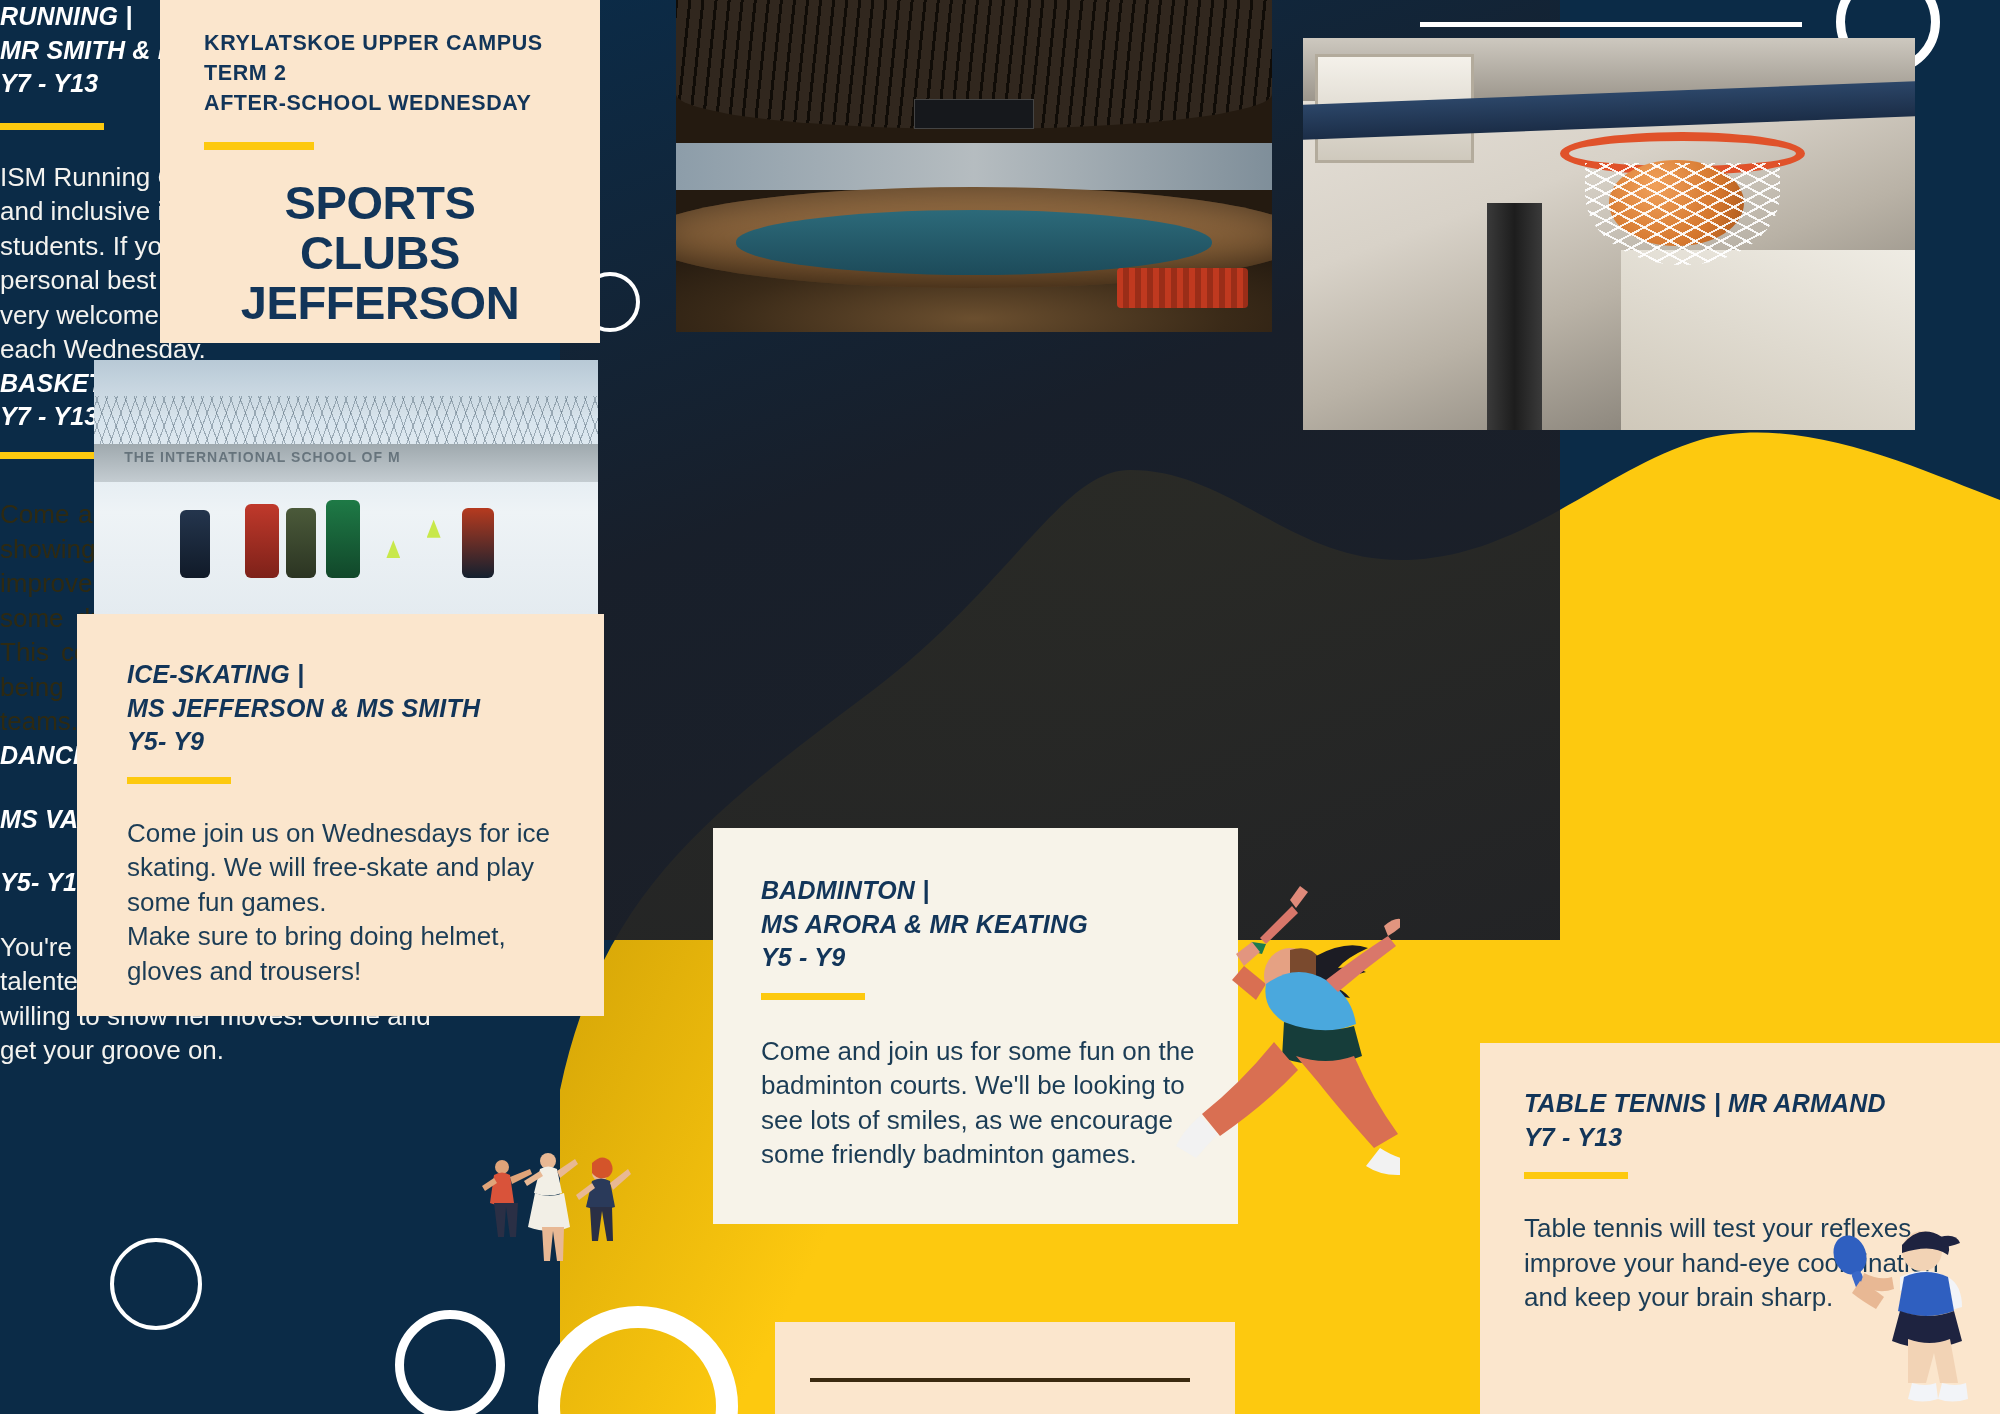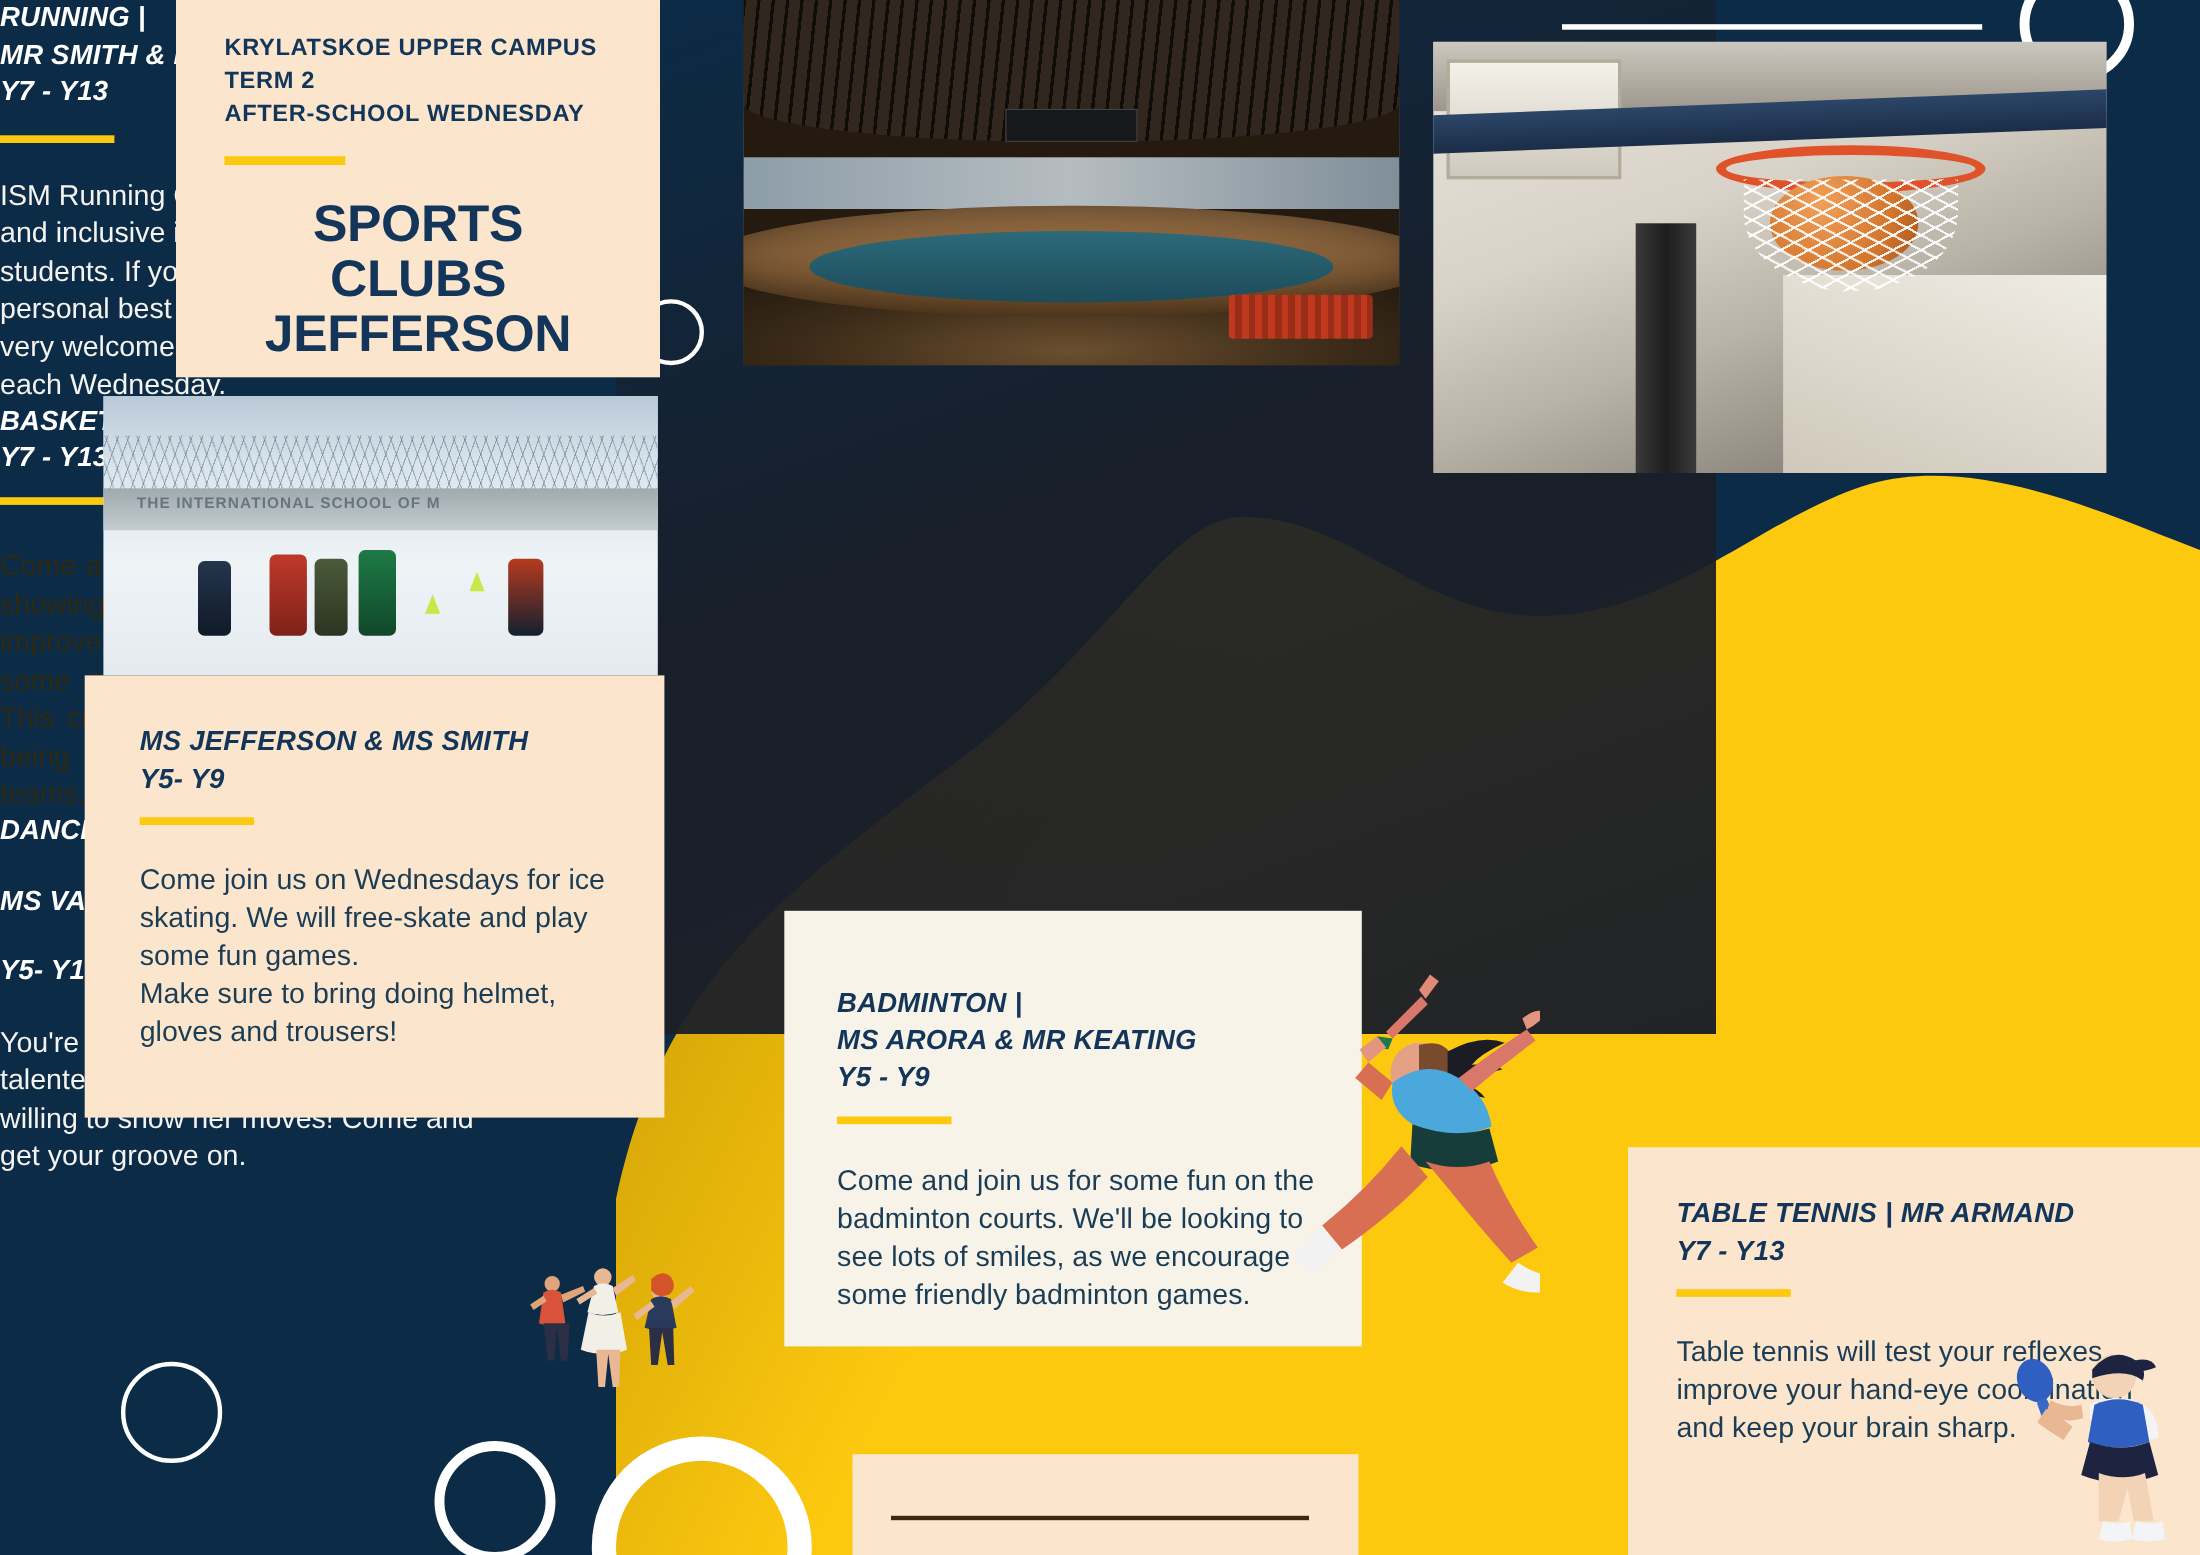--- a/index.html
+++ b/index.html
@@ -137,21 +137,21 @@
   
   #block-basketball { left:1455px; top:475px; width:460px; }
   #block-basketball .club-head { color:#ffffff; }
   #block-basketball .rule-sm { margin:18px 0 38px 0; background:#fdc90f; }
 
   
   #block-dance { left:55px; top:1058px; width:470px; }
   #block-dance .club-head { color:#ffffff; margin-bottom:30px; }
 
   
-  #card-badminton { left:713px; top:828px; width:525px; height:396px; padding:68px 40px 0 48px; }
+  #card-badminton { left:713px; top:828px; width:525px; height:396px; padding:46px 40px 0 48px; }
   #card-badminton .rule-sm { margin:18px 0 34px 0; }
 
   
   #card-tabletennis { left:1480px; top:1043px; width:520px; height:371px; padding:44px 56px 0 44px; }
   #card-tabletennis .rule-sm { margin:18px 0 32px 0; }
 
   
   #card-bottom { left:775px; top:1322px; width:460px; height:92px; }
 
   
@@ -231,20 +231,21 @@
 
   <div id="block-running">
     <div class="club-head white">RUNNING |</div>
     <div class="club-head white">MR SMITH &amp; MR BEATTIE</div>
     <div class="club-head white">Y7 - Y13</div>
     <div class="rule-sm"></div>
     <div class="club-body white">ISM Running Club provides a fun, supportive and inclusive indoor running opportunity for students. If you would like to train for a personal best or are new to running, you are very welcome to join us at the Velotrack each Wednesday.</div>
   </div>
 
   <div class="card card-peach" id="card-ice">
+    <div class="club-head navy">ICE-SKATING |</div>
     <div class="club-head navy">MS JEFFERSON &amp; MS SMITH</div>
     <div class="club-head navy">Y5- Y9</div>
     <div class="rule-sm"></div>
     <div class="club-body navy" style="white-space:pre-line">Come join us on Wednesdays for ice skating. We will free-skate and play some fun games.
 Make sure to bring doing helmet, gloves and trousers!</div>
   </div>
 
   <div id="block-basketball">
     <div class="club-head">BASKETBALL | MR QUIROS</div>
     <div class="club-head">Y7 - Y13</div>

